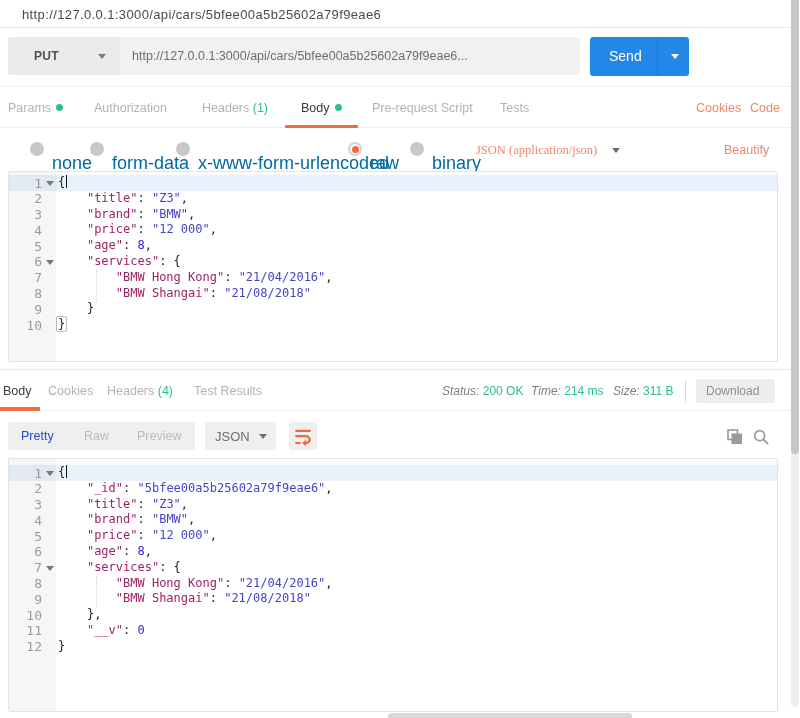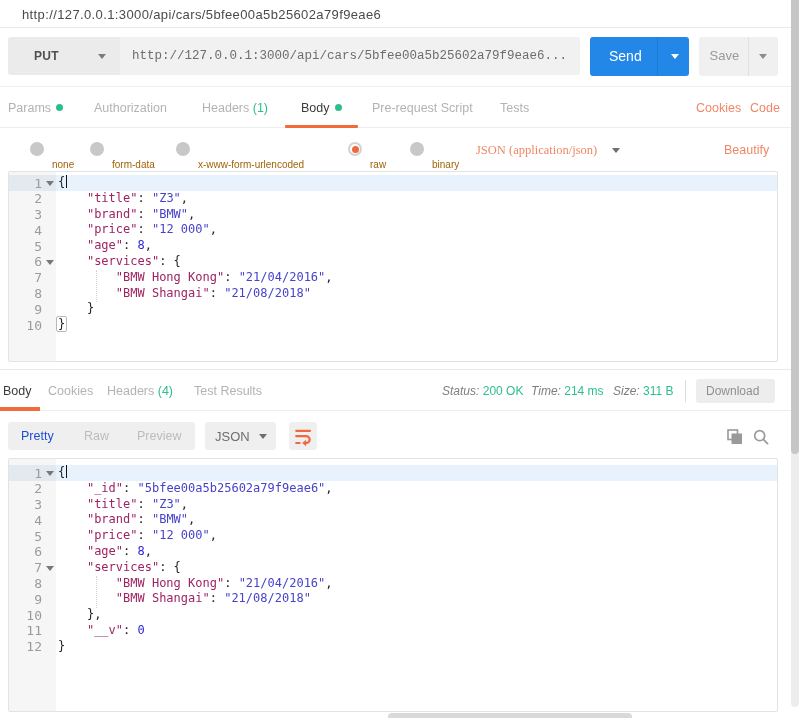--- a/index.html
+++ b/index.html
@@ -11,21 +11,21 @@
 .tabbar { position:absolute; left:0; top:0; width:791px; height:28px; background:#fff; border-bottom:1px solid #e9e9e9; }
 .tabbar .title { position:absolute; left:22px; top:6.5px; font-size:13px; letter-spacing:0.38px; color:#4a4a4a; }
 
 
 .req-builder { position:absolute; left:0; top:29px; width:791px; height:58px; background:#fff; border-bottom:1px solid #efefef; }
 .method-url { position:absolute; left:8px; top:8px; height:38px; width:572px; border-radius:3px; overflow:hidden; }
 .method-box { position:absolute; left:0; top:0; width:112px; height:38px; background:#ebebeb; }
 .method-box .mlabel { position:absolute; left:26px; top:12px; font-size:12px; font-weight:bold; color:#4f4f4f; letter-spacing:.3px; }
 .caret { width:0; height:0; border-left:4.5px solid transparent; border-right:4.5px solid transparent; border-top:5px solid #7b7b7b; display:inline-block; }
 .method-box .caret { position:absolute; right:14px; top:17px; }
-.url-box { position:absolute; left:112px; top:0; width:460px; height:38px; background:#f1f1f1;font-family:Liberation Mono, monospace; }
+.url-box { position:absolute; left:112px; top:0; width:460px; height:38px; background:#f1f1f1; }
 .url-box .uval { position:absolute; left:12px; top:12px; font-size:12.5px; color:#6d6d6d; white-space:nowrap; }
 .send-btn { position:absolute; left:590px; top:8px; width:99px; height:39px; background:#2387e8; border-radius:3px; }
 .send-btn .slabel { position:absolute; left:19px; top:11px; font-size:14px; color:#fff; }
 .send-btn .sep { position:absolute; left:67px; top:0; width:1px; height:39px; background:#1d79d2; }
 .send-btn .caret { position:absolute; right:10px; top:17px; border-top-color:#fff; }
 .save-btn { position:absolute; left:699px; top:8px; width:79px; height:39px; background:#f0f0f0; border-radius:3px; }
 .save-btn .svlabel { position:absolute; left:10.5px; top:11px; font-size:13px; color:#9a9a9a; }
 .save-btn .sep { position:absolute; left:49px; top:0; width:1px; height:39px; background:#e0e0e0; }
 .save-btn .caret { position:absolute; right:11.5px; top:17px; border-top-color:#8c8c8c; }
 
@@ -38,21 +38,21 @@
 .count { color:#2dbe8d; }
 .tab-underline { position:absolute; left:285px; top:36.5px; width:73px; height:3px; background:#f26b3a; border-radius:1px; }
 .link-orange { position:absolute; top:13px; font-size:12.5px; color:#ef8768; }
 
 
 .radio-row { position:absolute; left:0; top:129px; width:791px; height:41px; background:#fff; }
 .radio-item { position:absolute; top:13px; height:15px; }
 .radio-circle { position:absolute; left:0; top:0; width:14px; height:14px; border-radius:50%; background:#c8c8c8; }
 .radio-item.sel .radio-circle { background:#fff; border:2px solid #d2d2d2; }
 .radio-item.sel .radio-circle::after { content:""; position:absolute; left:1.5px; top:1.5px; width:7px; height:7px; border-radius:50%; background:#f0683c; }
-.radio-label { position:absolute; left:22px; top:17px; font-size:10px; color:#a16207; white-space:nowrap; }
+.radio-label { position:absolute; left:22px; top:11px; font-size:18px; color:#0369a1; white-space:nowrap; }
 .ct-select { position:absolute; left:476px; top:14px; font-size:12.5px; color:#ef8768; white-space:nowrap;font-family:Liberation Serif, serif; }
 .ct-select .caret { margin-left:12px; border-top-color:#6e6e6e; vertical-align:1px; }
 .beautify { position:absolute; left:724px; top:14px; font-size:12.5px; color:#ef8768; }
 
 
 .editor { position:absolute; left:8px; width:770px; background:#fff; border:1px solid #e3e3e3; border-radius:2px; font-family:"DejaVu Sans Mono", monospace; overflow:hidden; }
 .editor.request { top:171px; height:191px; }
 .editor.response { top:458px; height:254px; }
 .gutter-bg { position:absolute; left:0; top:0; bottom:0; width:47px; background:#f6f6f6; }
 .erow { position:relative; height:15.8px; }
@@ -119,25 +119,20 @@
       </div>
       <div class="url-box">
         <span class="uval">http://127.0.0.1:3000/api/cars/5bfee00a5b25602a79f9eae6...</span>
       </div>
     </div>
     <div class="send-btn">
       <span class="slabel">Send</span>
       <span class="sep"></span>
       <span class="caret"></span>
     </div>
-    <div class="save-btn">
-      <span class="svlabel">Save</span>
-      <span class="sep"></span>
-      <span class="caret"></span>
-    </div>
   </section>
 
   <nav class="req-tabs" id="req-tabs">
     <div class="tab-underline"></div>
     <span class="link-orange" style="left:696px">Cookies</span>
     <span class="link-orange" style="left:750px">Code</span>
   <div class="tab" style="left: 8px;">
         <span class="tl">Params<span class="dot"></span></span>
       </div>
       <div class="tab" style="left: 94px;">

